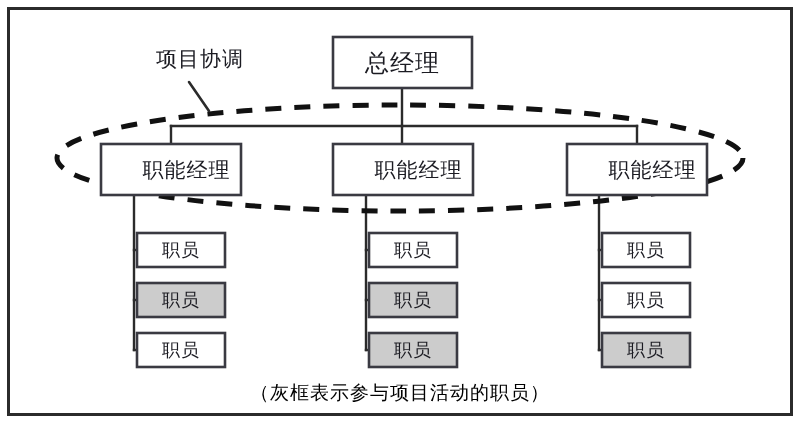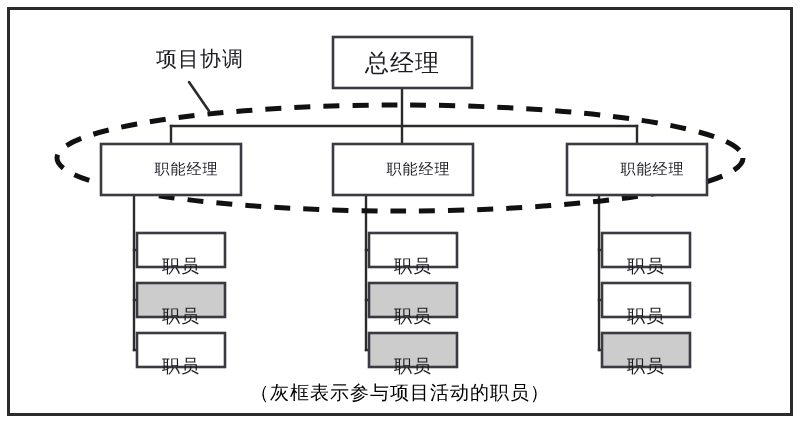--- a/index.html
+++ b/index.html
@@ -30,22 +30,22 @@
     position: absolute;
     display: flex;
     align-items: center;
     justify-content: center;
     box-sizing: border-box;
     color: #1b1b22;
     white-space: nowrap;
     pointer-events: none;
   }
   .lbl-exec   { font-size: 24px; letter-spacing: 1px; }
-  .lbl-mgr    { font-size: 15px; letter-spacing: 1px; padding-left: 31px; }
-  .lbl-staff  { font-size: 18px; letter-spacing: 1px; margin-top: 16px; }
+  .lbl-mgr    { font-size: 21px; letter-spacing: 1px; padding-left: 31px; }
+  .lbl-staff  { font-size: 18px; letter-spacing: 1px; }
   .lbl-annot  { font-size: 21px; letter-spacing: 1px; color: #1b1b22; }
   .lbl-cap    { font-size: 19px; letter-spacing: 1px; color: #000000; }
 </style>
 </head>
 <body>
 
 <div id="stage">
 
   <svg id="diagram-svg" viewBox="0 0 800 423">
 

